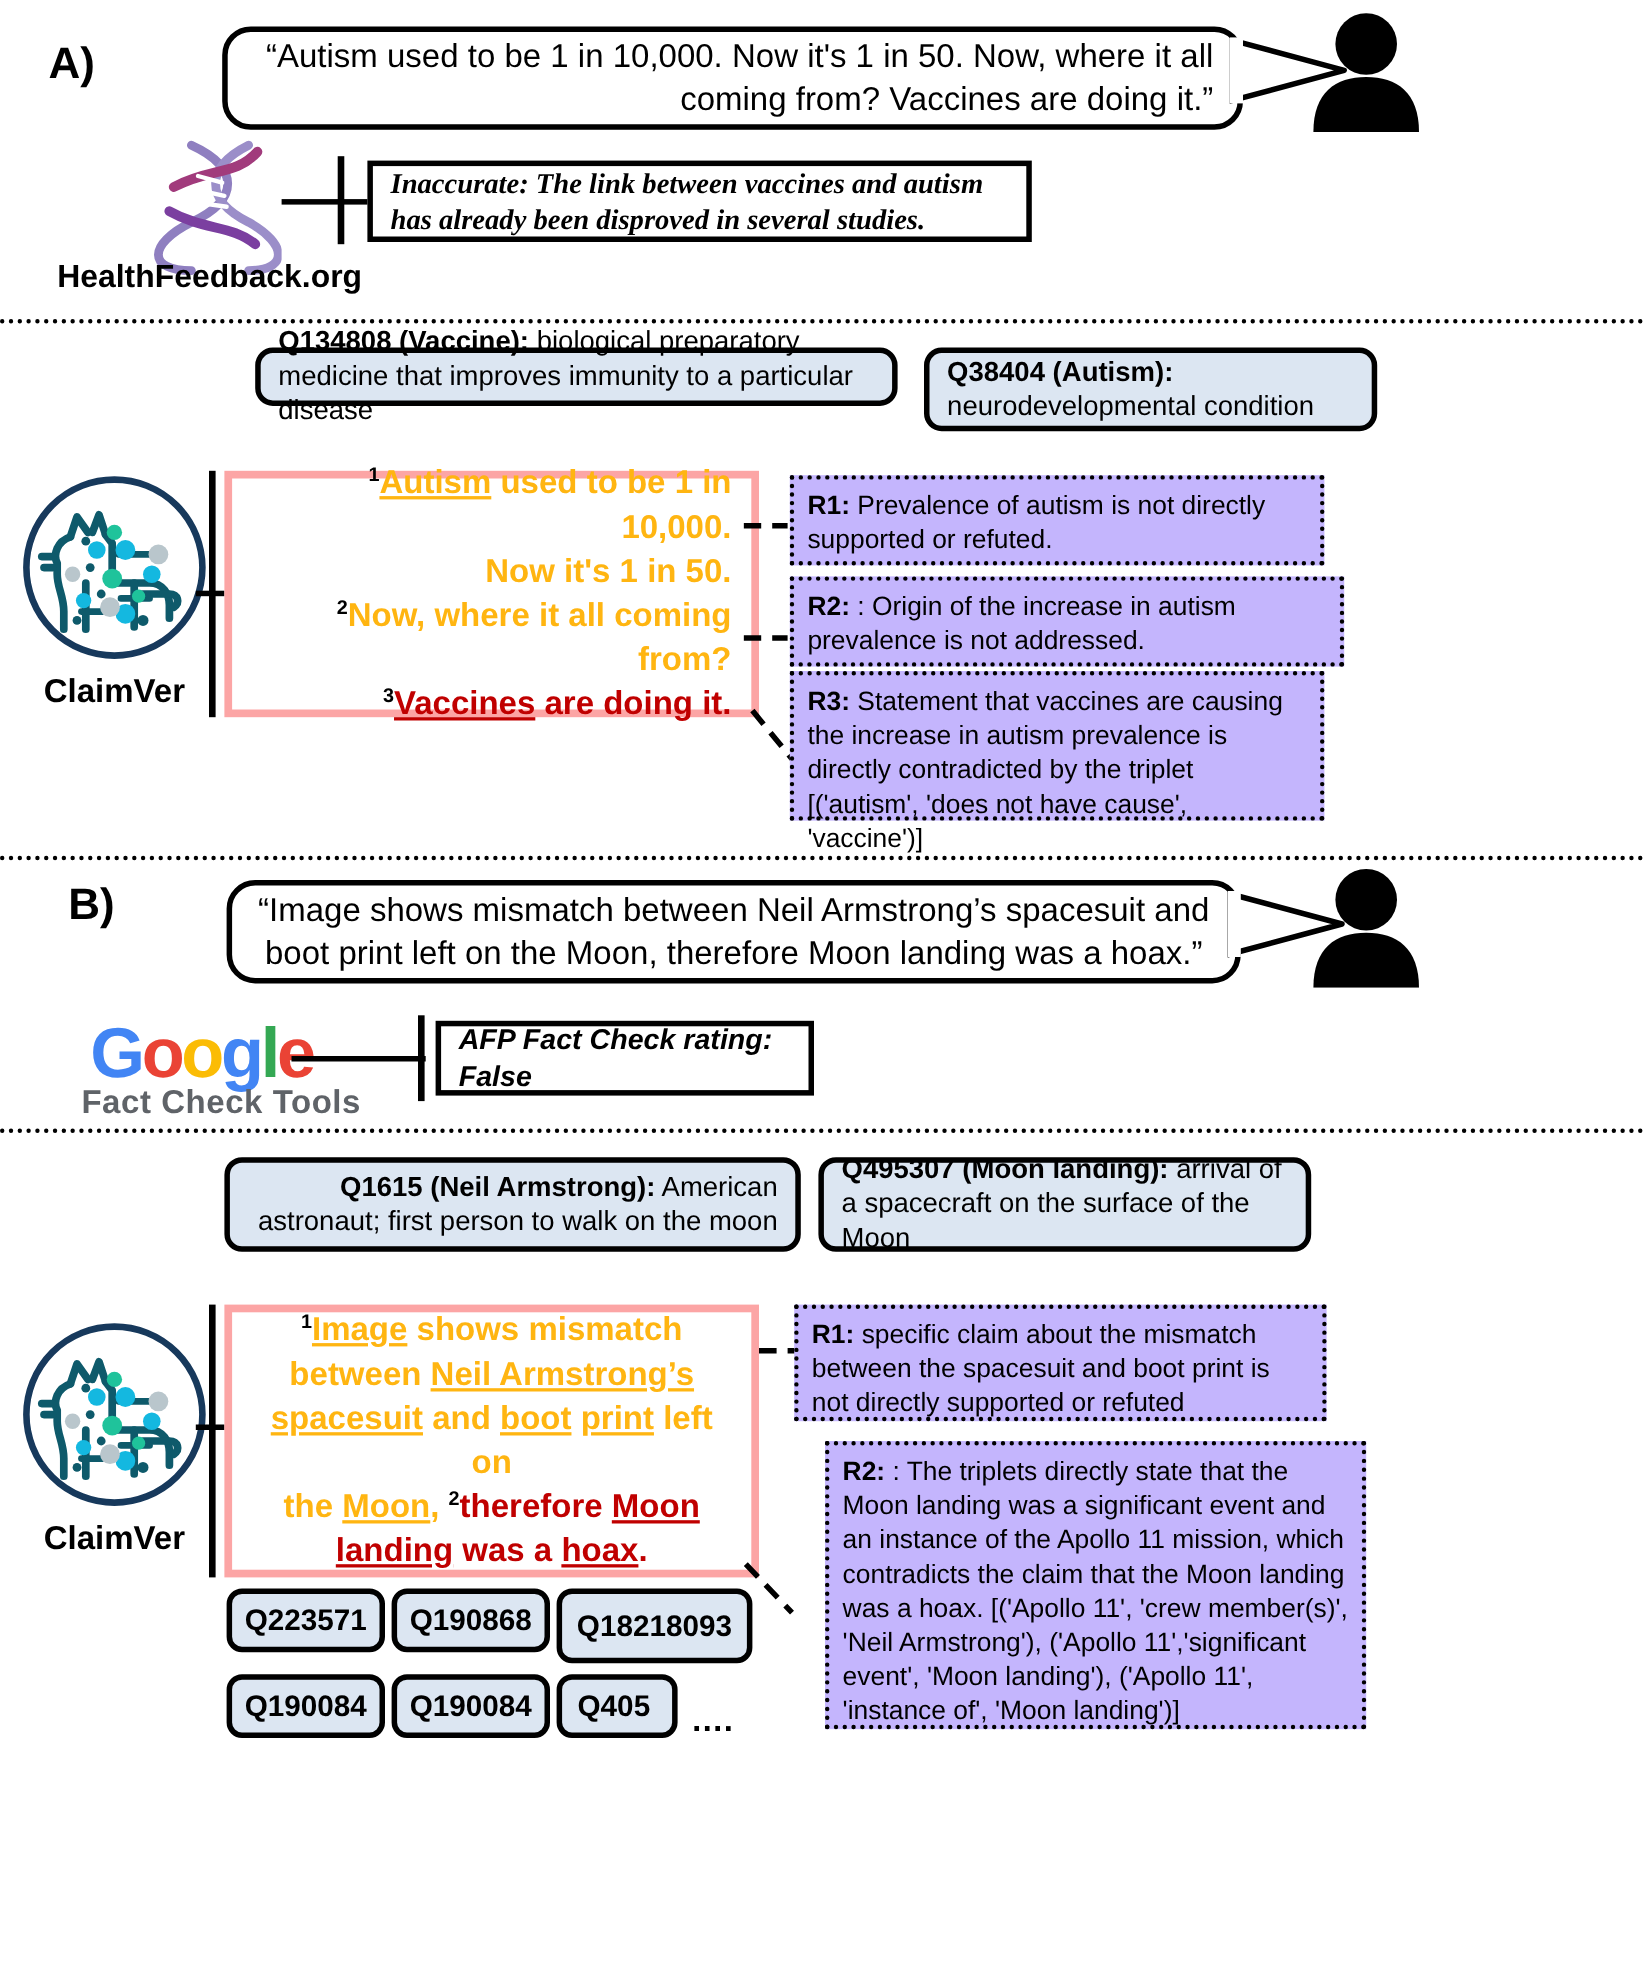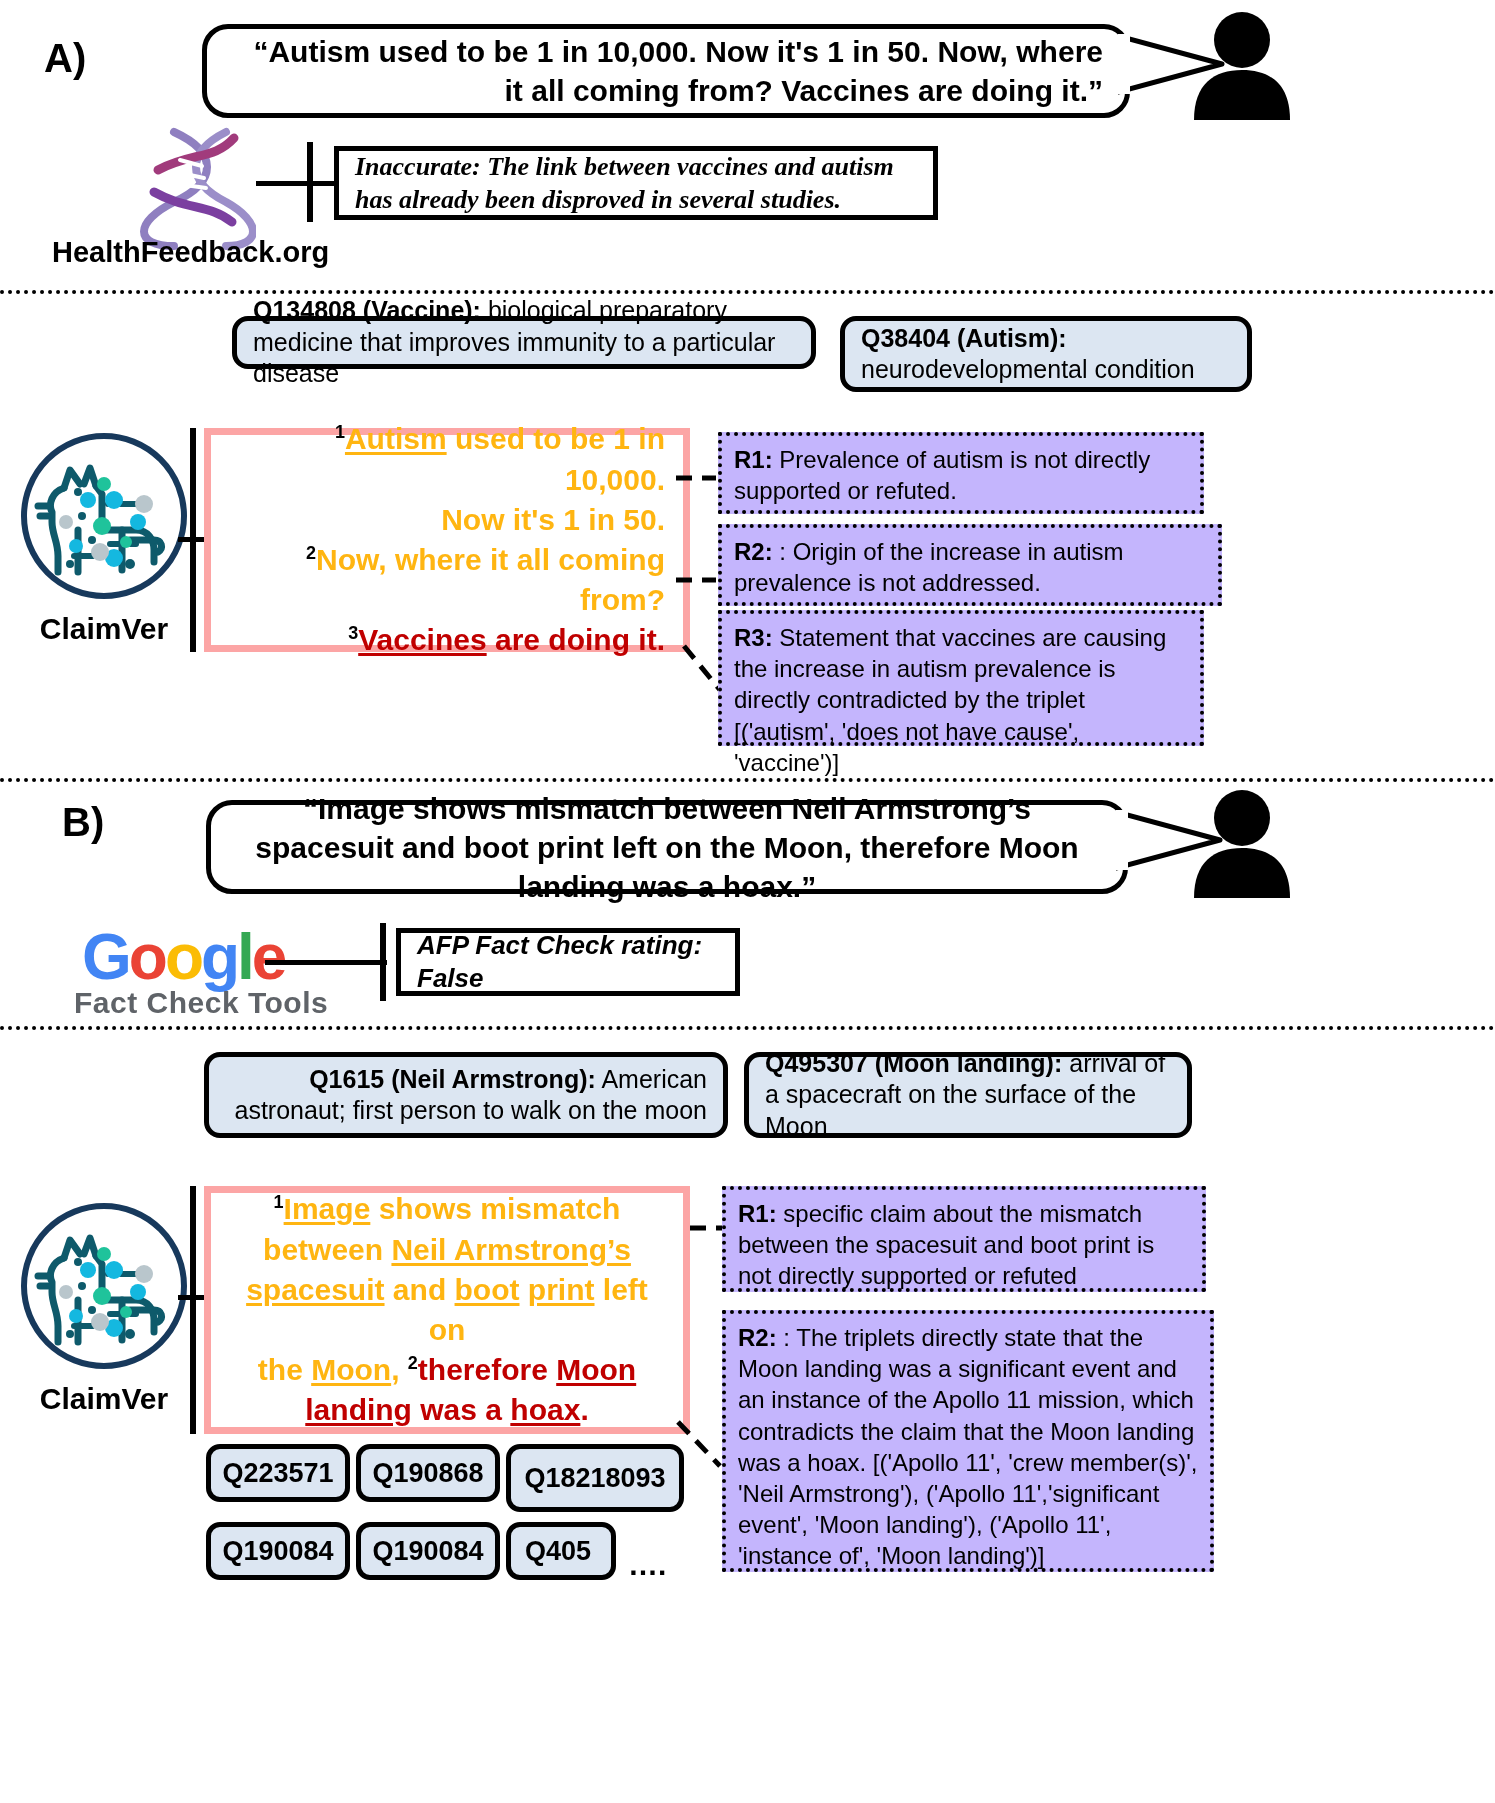--- a/index.html
+++ b/index.html
@@ -4,21 +4,21 @@
 <style>
   html,body{margin:0;padding:0;background:#fff;}
   body{width:1495px;height:1803px;position:relative;font-family:"Liberation Sans",sans-serif;color:#000;}
 
   
   .speech{
     position:absolute;border:5px solid #000;border-radius:26px;background:#fff;
     box-sizing:border-box;display:flex;align-items:center;justify-content:flex-end;
     padding:8px 22px;
   }
-  .speech .txt{font-size:30px;line-height:1.30;text-align:right;font-weight:bold;}
+  .speech .txt{font-size:30px;line-height:1.30;text-align:right;}
   .tail{position:absolute;}
   .person{position:absolute;}
 
   .sourcebox{
     position:absolute;border:5px solid #000;background:#fff;box-sizing:border-box;
     display:flex;align-items:center;padding:8px 16px;
   }
   .sourcebox .txt{font-style:italic;font-weight:bold;font-size:26px;line-height:1.28;}
 
   .entity{
@@ -319,17 +319,17 @@
 <div class="qchip" style="left:206px;top:1522px;width:144px;height:58px;">Q190084</div>
 <div class="qchip" style="left:356px;top:1522px;width:144px;height:58px;">Q190084</div>
 <div class="qchip" style="left:506px;top:1522px;width:110px;height:58px;justify-content:flex-start;padding-left:14px;">Q405</div>
 <div class="ellipsis" style="left:628px;top:1548px;">….</div>
 
 <div class="rbox" style="left:722px;top:1186px;width:484px;height:106px;">
   <div class="txt">
     <b>R1:</b><span> specific claim about the mismatch between the spacesuit and boot print is not directly supported or refuted</span>
   </div>
 </div>
-<div class="rbox" style="left:722px;top:1310px;width:492px;height:262px;">
+<div class="rbox" style="left:750px;top:1310px;width:492px;height:262px;">
   <div class="txt">
     <b>R2:</b><span> : The triplets directly state that the Moon landing was a significant event and an instance of the Apollo 11 mission, which contradicts the claim that the Moon landing was a hoax. [('Apollo 11', 'crew member(s)', 'Neil Armstrong'), ('Apollo 11','significant event', 'Moon landing'), ('Apollo 11', 'instance of', 'Moon landing')]</span>
   </div>
 </div>
 
 </body></html>

